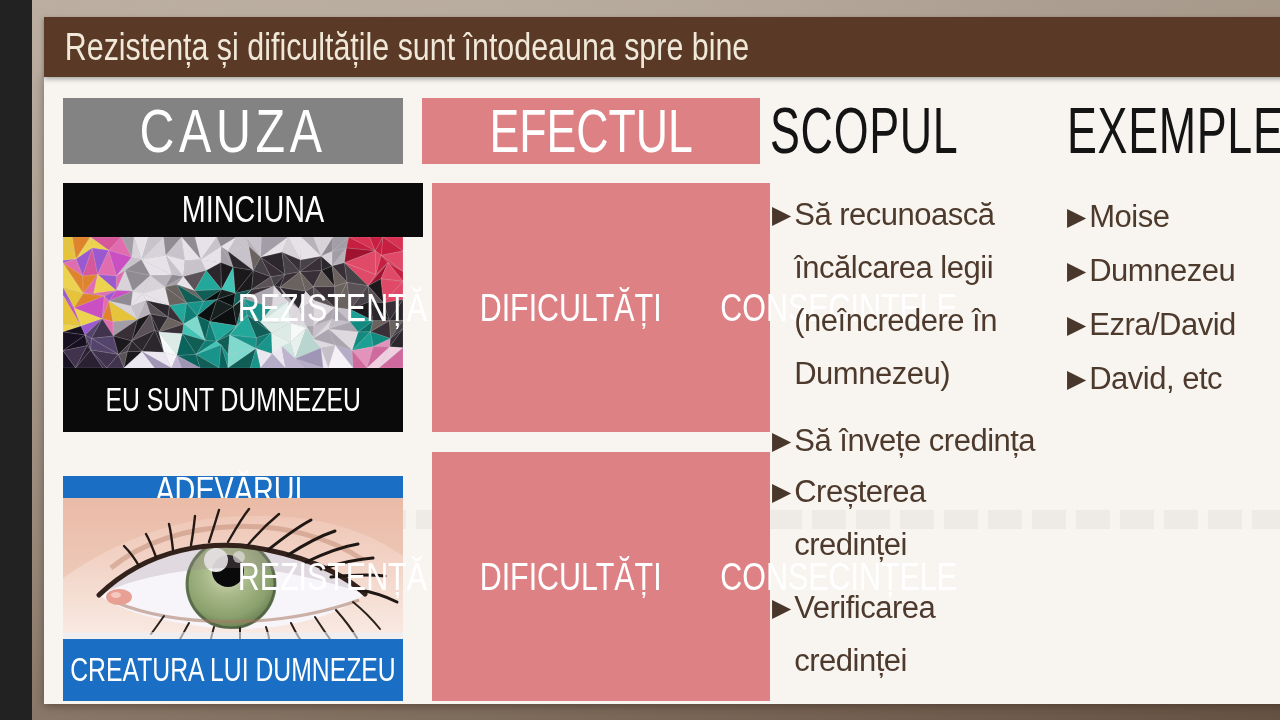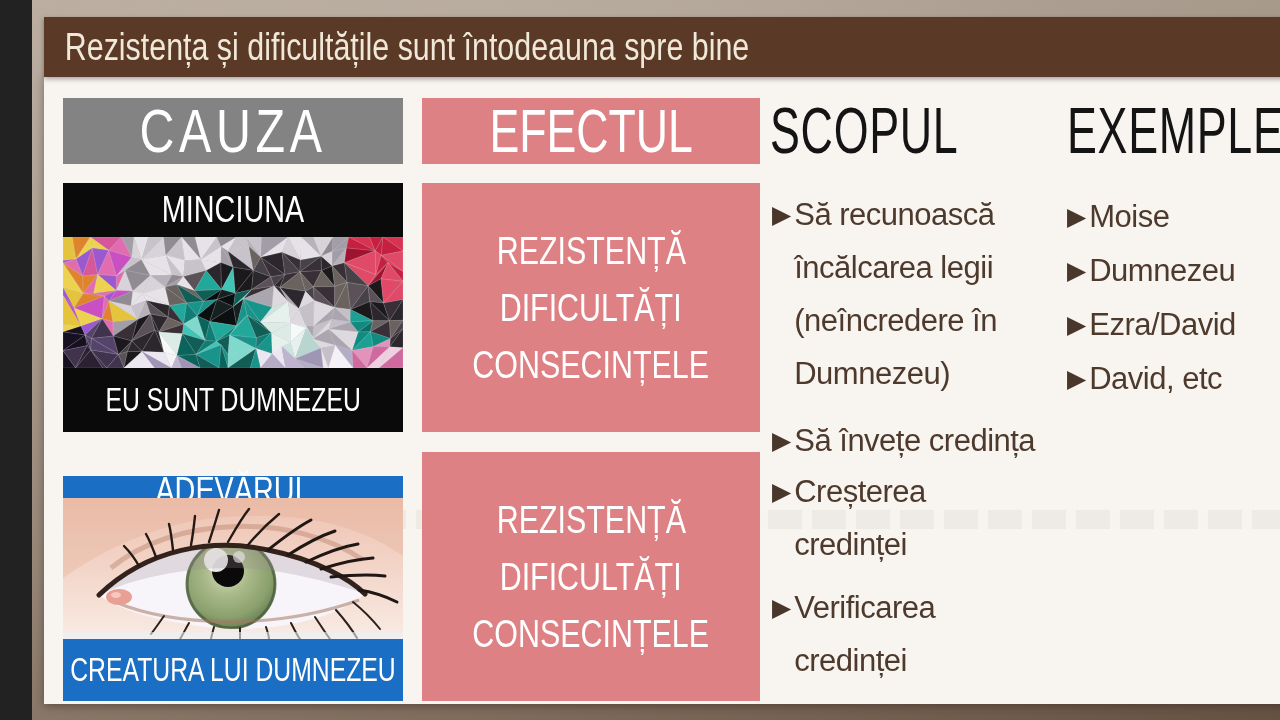--- a/index.html
+++ b/index.html
@@ -21,31 +21,31 @@
   .hdr{position:absolute;top:98px;height:66px;display:flex;align-items:center;justify-content:center;z-index:3;}
   #hdr-cauza{left:31px;width:340px;background:#838383;}
   #hdr-efectul{left:390px;width:338px;background:#de8184;}
   #hdr-scopul{left:738px;width:210px;justify-content:flex-start;}
   #hdr-exemple{left:1035px;width:215px;justify-content:flex-start;}
   .cond{display:inline-block;white-space:nowrap;}
   .hdr .cond{font-size:62px;color:#fff;transform:scaleX(.72);line-height:66px;}
   #hdr-cauza .cond{letter-spacing:6px;transform:scaleX(.78);}
   #hdr-scopul .cond,#hdr-exemple .cond{color:#141414;font-size:64px;transform:scaleX(.7);transform-origin:left center;letter-spacing:1px;}
   .cbar{position:absolute;left:31px;width:340px;display:flex;align-items:center;justify-content:center;color:#fff;z-index:3;}
-  #bar-minciuna{top:183px;height:54px;background:#0a0a0a;}
+  #bar-minciuna{top:183px;height:54px;background:#0a0a0a;padding-left:20px;}
   #bar-eusunt{top:368px;height:64px;background:#0a0a0a;}
   #bar-adevarul{top:476px;height:30px;background:#1a6fc4;}
   #bar-creatura{top:639px;height:62px;background:#1a6fc4;}
   .cbar .cond{font-size:36px;transform:scaleX(.8);}
   .cbar .cond-sm{font-size:33px;transform:scaleX(.75);}
   .img{position:absolute;left:31px;width:340px;overflow:hidden;z-index:3;line-height:0;}
   #img-poly{top:237px;height:131px;background:#8e8894;}
   #img-real{top:498px;height:141px;background:#f2d5c8;}
-  .ebox{position:absolute;left:390px;width:338px;height:249px;background:#de8184;color:#fff;
-    display:flex;flex-direction:column;align-items:center;justify-content:center;z-index:3;}
+  .ebox{position:absolute;left:400px;width:338px;height:249px;background:#de8184;color:#fff;
+    display:flex;flex-direction:row;align-items:center;justify-content:center;z-index:3;}
   #ebox-1{top:183px;} #ebox-2{top:452px;}
   .ebox .line{font-size:39px;line-height:57px;transform:scaleX(.78);white-space:nowrap;}
   .slist{position:absolute;display:flex;flex-direction:column;z-index:3;}
   #scopul-1{left:740px;top:188px;gap:14px;}
   #scopul-2{left:740px;top:465px;gap:10px;}
   #exemple-list{left:1035px;top:190px;gap:1px;}
   .sitem{display:flex;align-items:flex-start;}
   .tri{font-size:25px;line-height:52px;color:#4a372b;margin-right:3px;flex:none;}
   .txt{font-size:31px;line-height:53px;color:#4d3a2d;letter-spacing:-0.5px;}
   #scopul-1 .txt{width:252px;}

